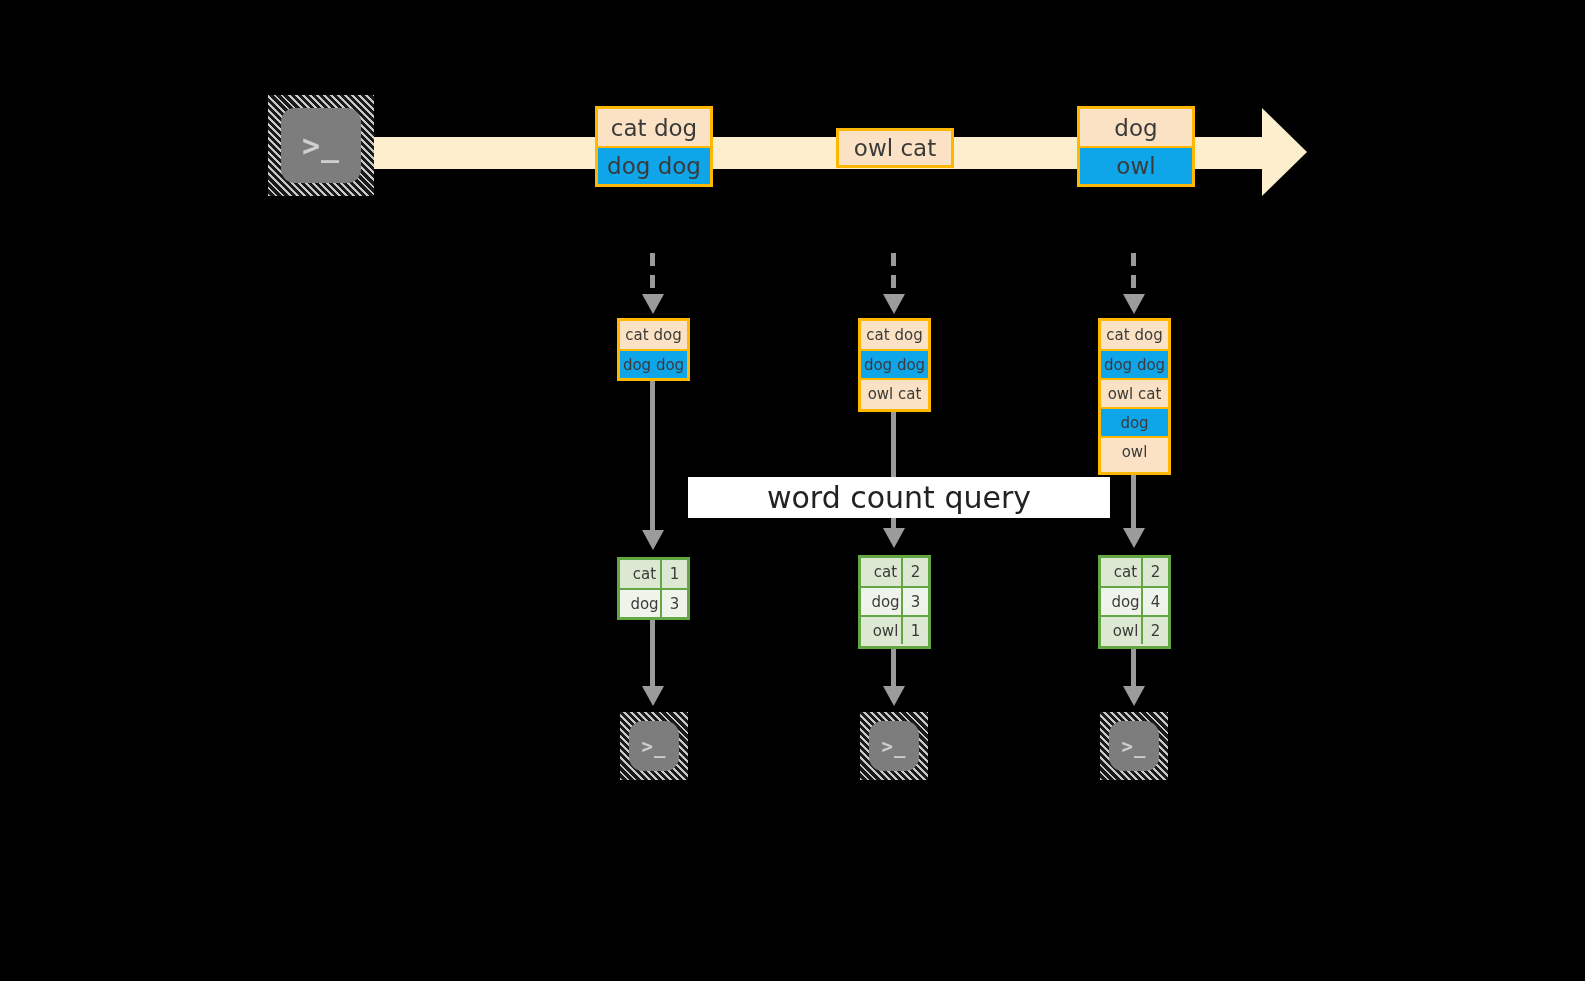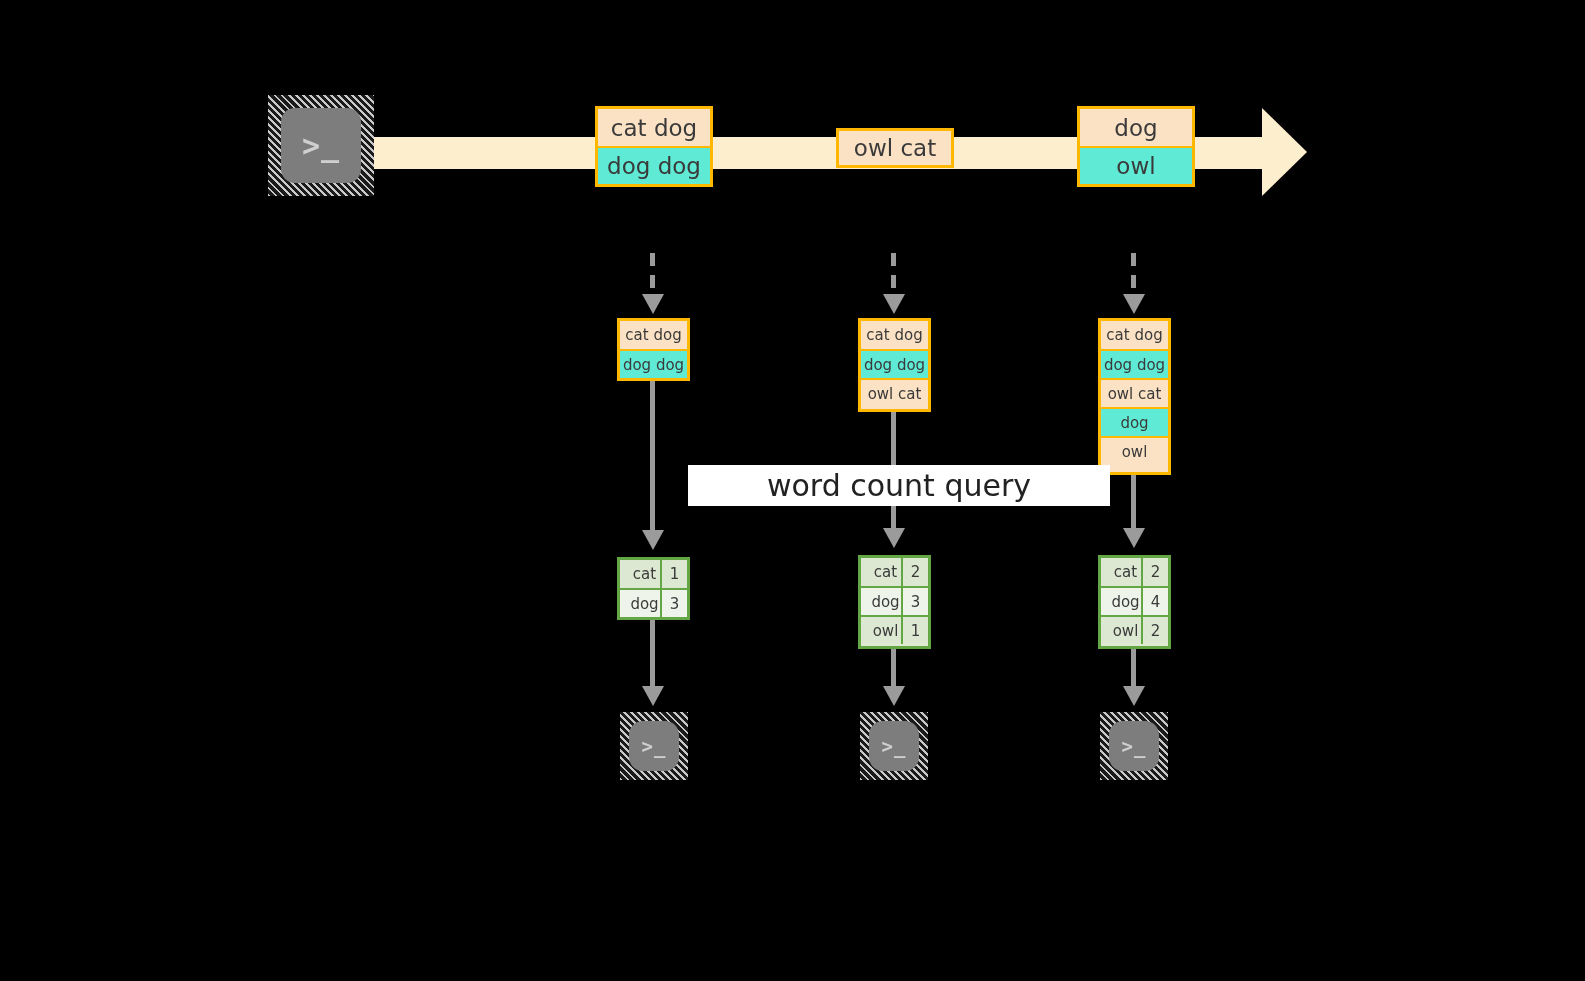--- a/index.html
+++ b/index.html
@@ -18,21 +18,21 @@
         display:flex;align-items:center;justify-content:center;}
   .term-inner{position:absolute;background:#7d7d7d;border-radius:14px;}
   .term-glyph{position:absolute;color:#cfcfcf;font-family:"DejaVu Sans Mono",monospace;
               font-weight:700;letter-spacing:1px;line-height:1;user-select:none;}
 
   
   .obox{position:absolute;box-sizing:border-box;border:3px solid #ffb700;background:#fce2c4;}
   .orow{box-sizing:border-box;display:flex;align-items:center;justify-content:center;
         color:#3a3a3a;white-space:nowrap;}
   .orow.a{background:#fce2c4;}
-  .orow.b{background:#5eead4;}
+  .orow.b{background:#0ea5e9;}
   .orow + .orow{border-top:2px solid #ffb700;}
 
   
   .gbox{position:absolute;box-sizing:border-box;border:3px solid #62a744;background:#dfe9d4;}
   .grow{display:flex;box-sizing:border-box;}
   .grow + .grow{border-top:2px solid #62a744;}
   .gcell{box-sizing:border-box;display:flex;align-items:center;justify-content:center;
          color:#3a3a3a;white-space:nowrap;}
   .gcell.k{border-right:2px solid #62a744;padding-left:9px;}
   .grow.a .gcell{background:#dce8d2;}
@@ -171,15 +171,15 @@
   </div>
 
   <div class="vline" style="left:1131px;top:649px;height:39px;"></div>
   <div class="vhead" style="left:1123px;top:686px;"></div>
 
   <div class="term" style="left:1100px;top:712px;width:68px;height:68px;">
     <div class="term-inner" style="left:9px;top:9px;right:9px;bottom:9px;"></div>
     <div class="term-glyph" style="font-size:19px;">&gt;_</div>
   </div>
 
-  <div class="qlabel" style="left:688px;top:465px;width:422px;height:41px;font-size:30px;">word count query</div>
+  <div class="qlabel" style="left:688px;top:477px;width:422px;height:41px;font-size:30px;">word count query</div>
 
 </div>
 
 </body></html>

